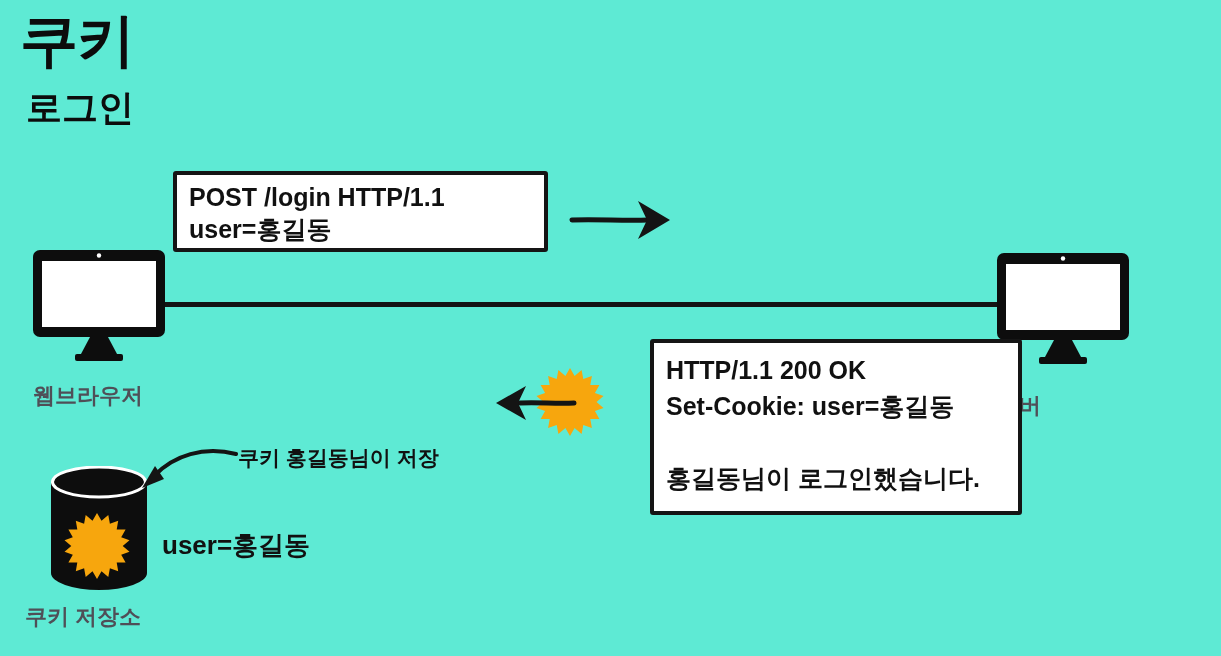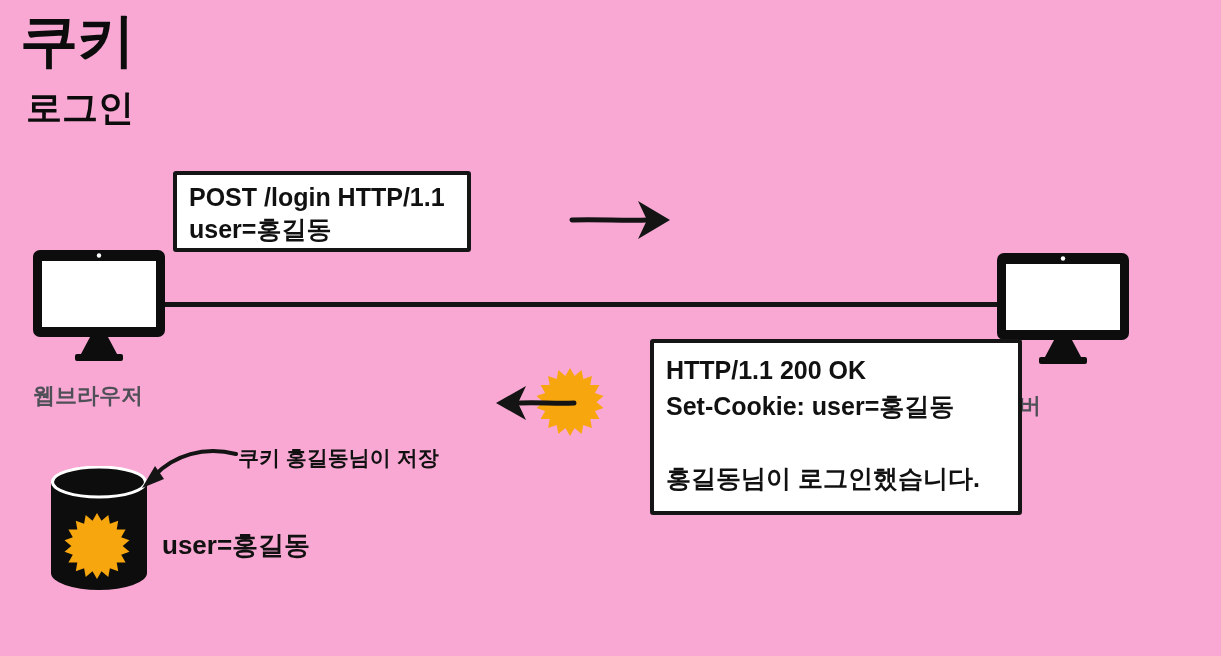--- a/index.html
+++ b/index.html
@@ -1,27 +1,27 @@
 <!DOCTYPE html>
 <html><head>
 <meta charset="utf-8">
 <style>
   html,body{margin:0;padding:0;background:#ffffff;}
   body{font-family:"Liberation Sans","DejaVu Sans",sans-serif;}
-  #canvas{position:relative;width:1221px;height:656px;background:#f9a8d4;overflow:hidden;}
+  #canvas{position:relative;width:1221px;height:656px;background:#5eead4;overflow:hidden;}
   .abs{position:absolute;}
 
   
   .page-title{left:20px;top:8px;font-size:58px;font-weight:800;color:#0c0c0c;letter-spacing:-1px;line-height:1.1;}
   .page-subtitle{left:26px;top:88px;font-size:36px;font-weight:800;color:#0c0c0c;line-height:1.1;}
 
   
   .msg-box{box-sizing:border-box;border:4px solid #151515;border-radius:3px;background:#ffffff;
            padding:6px 12px;color:#111111;font-weight:700;font-size:25px;}
-  .req-box{left:173px;top:171px;width:298px;height:81px;}
+  .req-box{left:173px;top:171px;width:375px;height:81px;}
   .req-box .line{height:32px;line-height:32px;white-space:nowrap;}
   .resp-box{left:610px;top:339px;width:372px;height:176px;padding-top:9px;margin-left:40px;}
   .resp-box .line{height:36px;line-height:36px;white-space:nowrap;}
 
   
   .net-line{left:162px;top:302px;width:843px;height:5px;background:#141414;border-radius:3px;}
 
   
   .node-label{font-size:22px;font-weight:700;color:#4F4F57;text-align:left;white-space:nowrap;}
   .browser-label{left:33px;top:381px;width:132px;}
@@ -86,20 +86,21 @@
   <svg class="abs" style="left:494px;top:383px;" width="85" height="40" viewBox="0 0 85 40">
     <path d="M80,20 C62,21 44,19 26,20" stroke="#141414" stroke-width="5" fill="none" stroke-linecap="round"></path>
     <polygon points="32,3 2,20 32,37 24,20" fill="#141414"></polygon>
   </svg>
 
   <svg class="abs" style="left:51px;top:466px;" width="96" height="126" viewBox="0 0 96 126">
     <path d="M0,17 V107 A48,17 0 0 0 96,107 V17 Z" fill="#0d0d0d"></path>
     <ellipse cx="48" cy="16" rx="46.5" ry="15" fill="#0d0d0d" stroke="#ffffff" stroke-width="3"></ellipse>
     <polygon fill="#F7A60D" points="46.0,47.0 50.5,54.7 57.3,49.0 58.9,57.7 67.2,54.7 65.7,63.5 74.6,63.5 70.2,71.2 78.5,74.3 71.7,80.0 78.5,85.7 70.2,88.8 74.6,96.5 65.7,96.5 67.2,105.3 58.9,102.3 57.3,111.0 50.5,105.3 46.0,113.0 41.5,105.3 34.7,111.0 33.1,102.3 24.8,105.3 26.3,96.5 17.4,96.5 21.8,88.8 13.5,85.7 20.3,80.0 13.5,74.3 21.8,71.2 17.4,63.5 26.3,63.5 24.8,54.7 33.1,57.7 34.7,49.0 41.5,54.7"></polygon>
   </svg>
+  <div class="abs node-label store-label">쿠키 저장소</div>
 
   <svg class="abs" style="left:140px;top:448px;" width="100" height="48" viewBox="0 0 100 48">
     <path d="M96,6 C64,-2 34,7 14,28" stroke="#141414" stroke-width="4" fill="none" stroke-linecap="round"></path>
     <polygon points="2,40 15,18 24,31" fill="#141414"></polygon>
   </svg>
   <div class="abs store-note">쿠키 홍길동님이 저장</div>
 
   <div class="abs stored-cookie">user=홍길동</div>
 
 </div>

